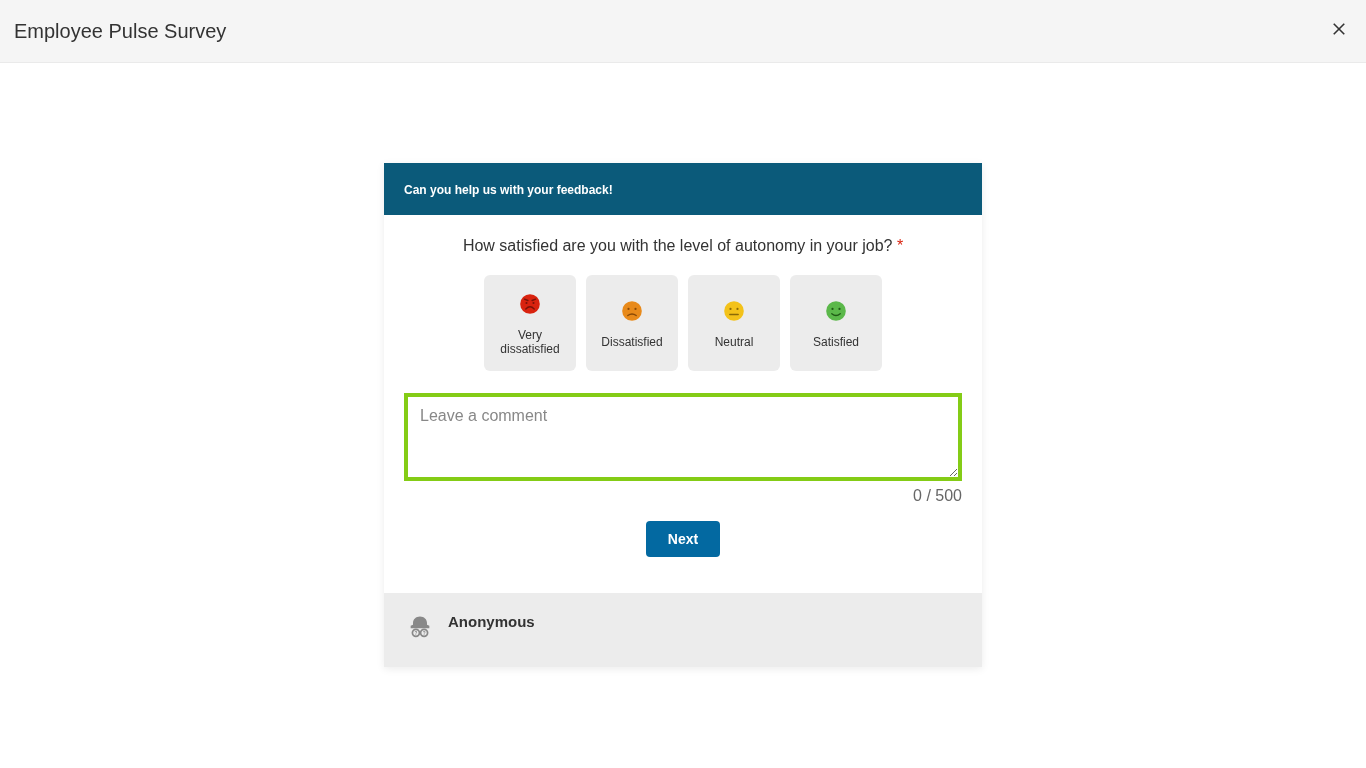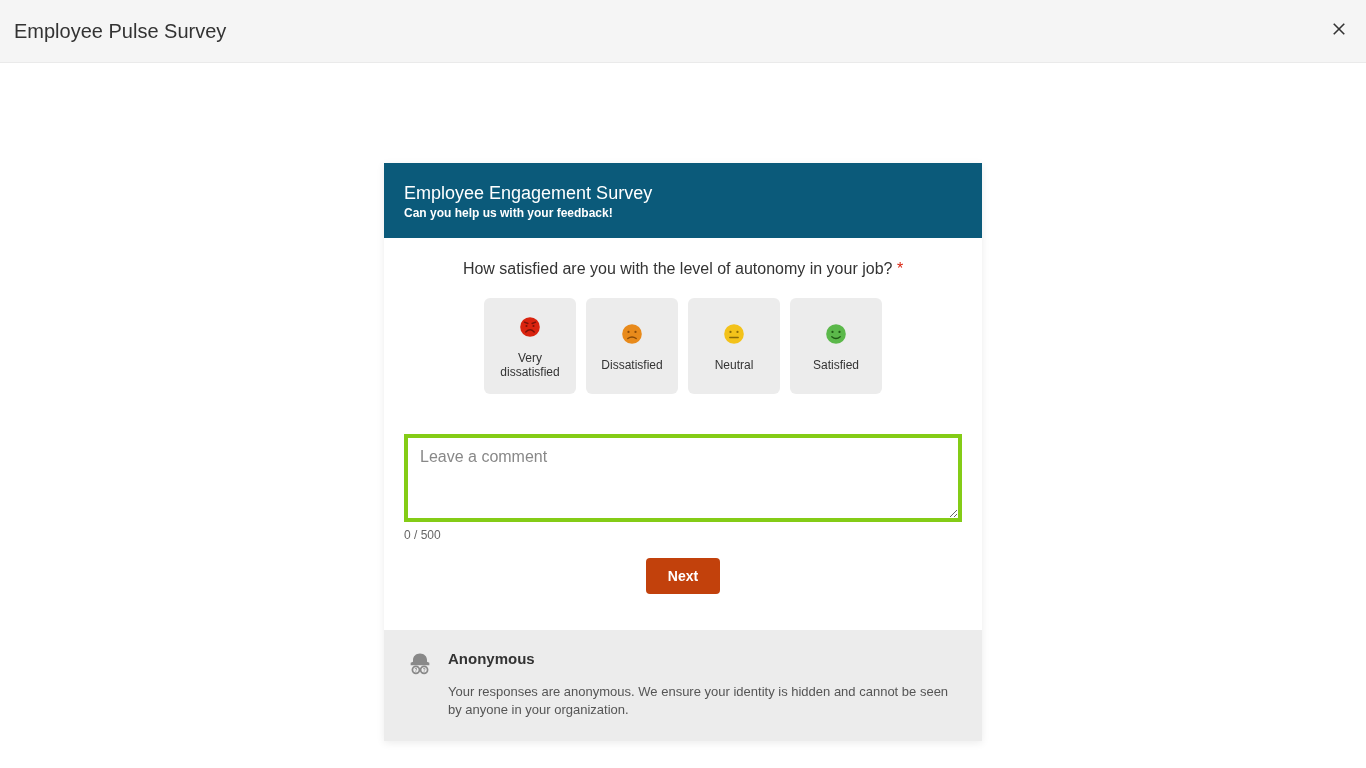--- a/index.html
+++ b/index.html
@@ -63,21 +63,21 @@
       color: #333;
       margin-bottom: 20px;
     }
     .question-text .required {
       color: #d9230f;
     }
     .rating-row {
       display: flex;
       justify-content: center;
       gap: 10px;
-      margin-bottom: 40px;
+      margin-bottom: 22px;
     }
     .rating-card {
       width: 92px;
       height: 96px;
       background: #ececec;
       border-radius: 6px;
       display: flex;
       flex-direction: column;
       align-items: center;
       justify-content: center;
@@ -111,27 +111,27 @@
       display: block;
       margin: 0 auto;
     }
     .comment-box::placeholder {
       color: #888;
     }
     .char-count {
       width: 558px;
       max-width: 100%;
       margin: 6px auto 0;
-      text-align: left;
-      font-size: 12px;
+      text-align: right;
+      font-size: 16px;
       color: #666;
     }
     .next-btn {
       margin-top: 16px;
-      background: #c2410c;
+      background: #0369a1;
       color: #fff;
       border: none;
       border-radius: 4px;
       padding: 10px 22px;
       font-size: 14px;
       font-weight: 600;
       cursor: pointer;
     }
     .survey-footer {
       background: #ececec;
@@ -145,21 +145,21 @@
       height: 28px;
       fill: #777;
     }
     .anon-text {
       flex: 1;
     }
     .anon-title {
       font-size: 15px;
       font-weight: 700;
       color: #333;
-      margin-bottom: 16px;
+      margin-bottom: 2px;
     }
     .anon-desc {
       font-size: 13px;
       color: #555;
       line-height: 1.4;
     }
   </style>
 </head>
 <body>
 
@@ -170,21 +170,20 @@
       <svg viewBox="0 0 24 24" fill="none" stroke="#333" stroke-width="2.2">
         <line x1="5" y1="5" x2="19" y2="19"></line>
         <line x1="19" y1="5" x2="5" y2="19"></line>
       </svg>
     </span>
   </div>
 </div>
 
 <div class="survey-container">
   <div class="survey-header">
-    <div class="survey-header-title">Employee Engagement Survey</div>
     <div class="survey-header-subtitle">Can you help us with your feedback!</div>
   </div>
 
   <div class="survey-body">
     <div class="question-text">
       <span>How satisfied are you with the level of autonomy in your job?</span>
       <span class="required">*</span>
     </div>
 
     <div class="rating-row">
@@ -254,16 +253,15 @@
         <path d="M24 6 C17 6 12 11 12 17 L12 20 L8 22 L8 26 L40 26 L40 22 L36 20 L36 17 C36 11 31 6 24 6 Z" fill="#888"></path>
         <circle cx="17" cy="34" r="6" fill="none" stroke="#888" stroke-width="3"></circle>
         <circle cx="31" cy="34" r="6" fill="none" stroke="#888" stroke-width="3"></circle>
         <line x1="23" y1="34" x2="25" y2="34" stroke="#888" stroke-width="3"></line>
         <text x="17" y="37" font-size="8" text-anchor="middle" fill="#888" font-weight="bold">?</text>
         <text x="31" y="37" font-size="8" text-anchor="middle" fill="#888" font-weight="bold">?</text>
       </svg>
     </span>
     <div class="anon-text">
       <div class="anon-title">Anonymous</div>
-      <div class="anon-desc">Your responses are anonymous. We ensure your identity is hidden and cannot be seen by anyone in your organization.</div>
     </div>
   </div>
 </div>
 
 </body></html>

